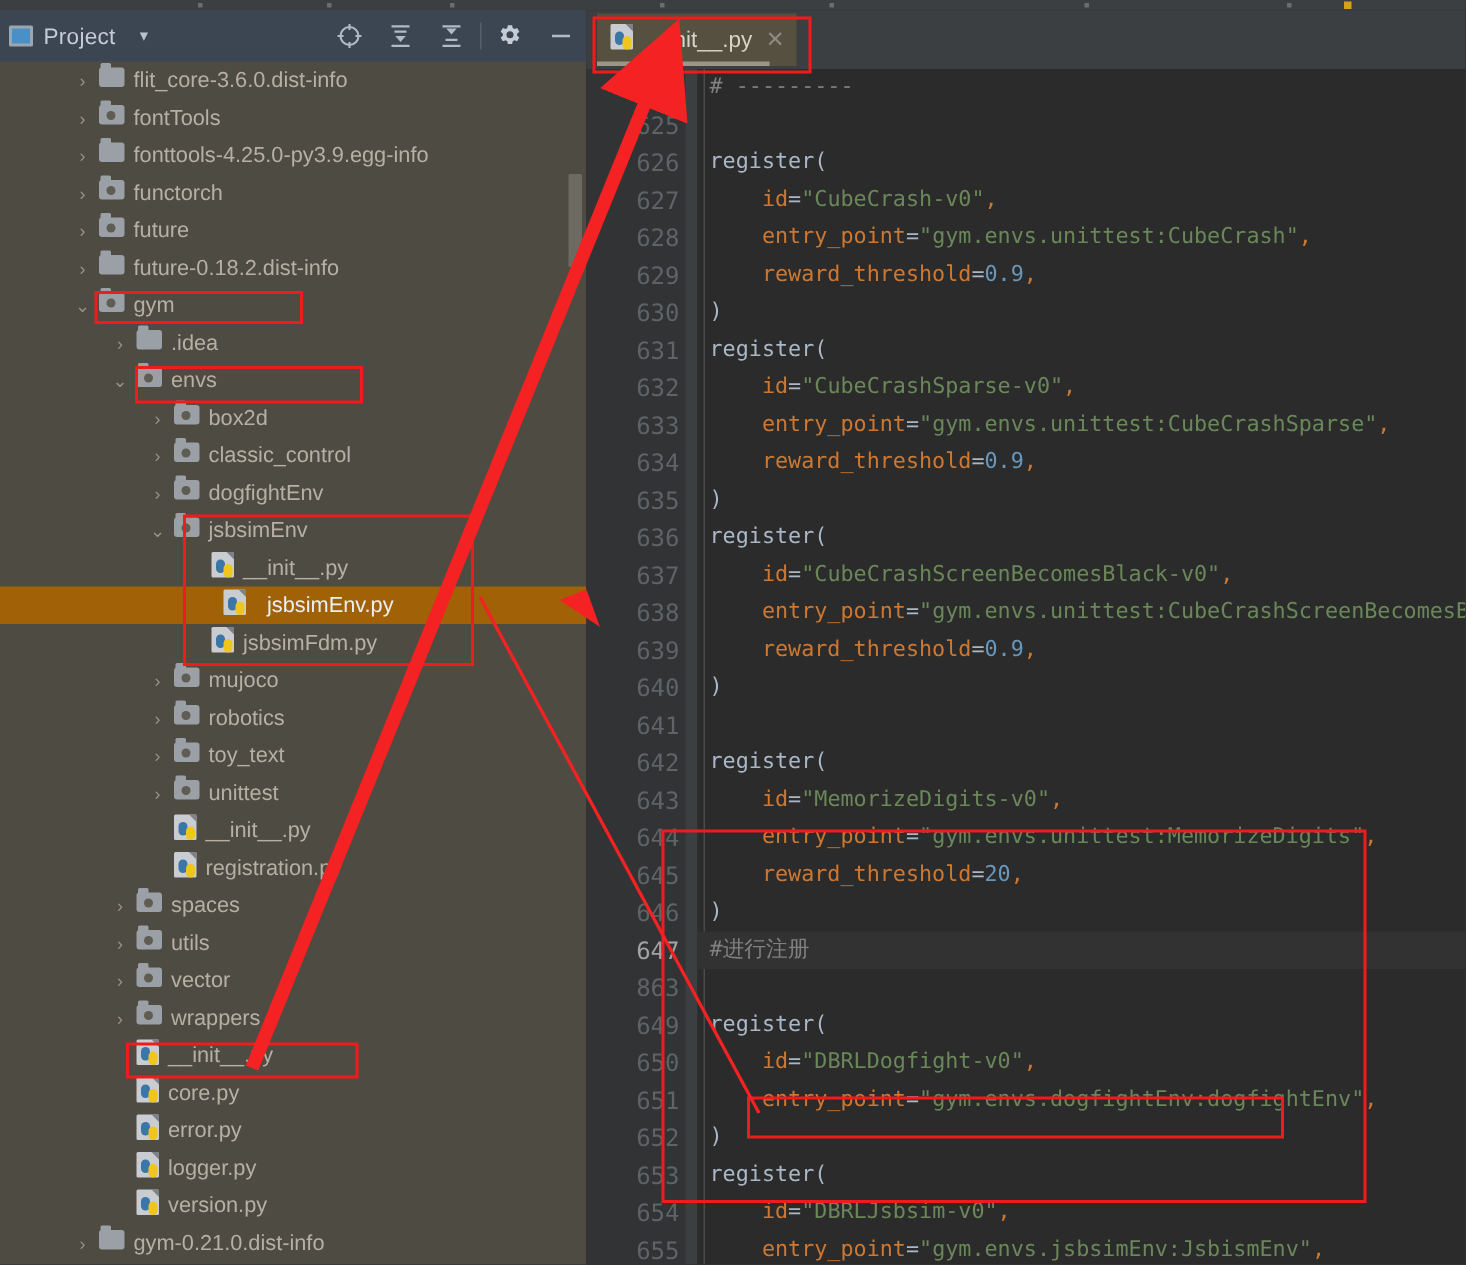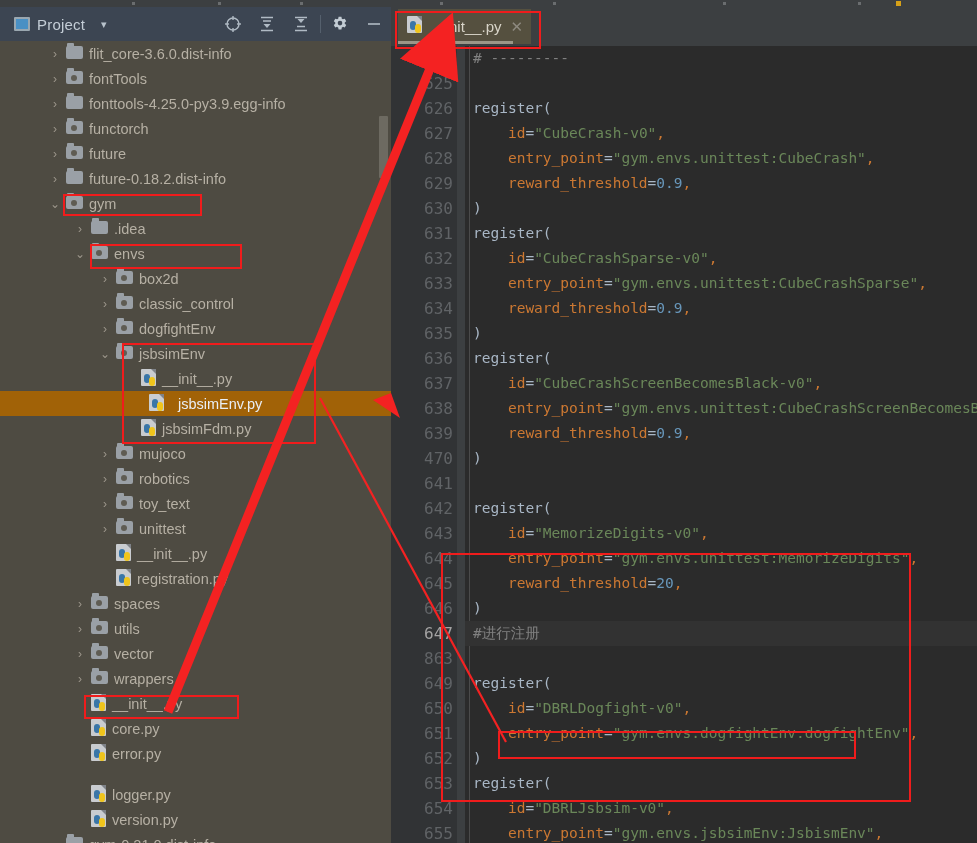--- a/index.html
+++ b/index.html
@@ -23,21 +23,21 @@
   .top-sliver .dot.amber { background: #d6a118; width: 5px; height: 5px; top: 1px; }
 
   
   .project-panel {
     position: absolute; left: 0; top: 7px; width: 391px; height: 836px;
     background: #4e4b42;
   }
   .project-header {
     position: absolute; left: 0; top: 0; width: 391px; height: 34px;
     background: #3c4552;
-    display: flex; align-items: center; padding-left: 8px;
+    display: flex; align-items: center;
   }
   .ph-icon {
     width: 16px; height: 14px; margin-left: 6px; margin-right: 7px;
     border: 2px solid #9aa7b0; background: #4a90c4;
     border-radius: 1px; flex: none;
   }
   .ph-title {
     color: #c4cdd6; font-size: 15px; letter-spacing: .2px;
   }
   .ph-caret {
@@ -415,21 +415,21 @@
           <span class="label">core.py</span>
         </div>
         <div class="row" style="padding-left: 73px;">
           <span class="arrow empty">&nbsp;</span>
           <span class="ico" style="padding-left: 4px;"><span class="pyfile"><span class="sn">
                 <span class="b b1"></span>
                 <span class="b b2"></span>
               </span></span></span>
           <span class="label">error.py</span>
         </div>
-        <div class="row" style="padding-left: 73px; margin-top: 16px;">
+        <div class="row" style="padding-left: 73px;">
           <span class="arrow empty">&nbsp;</span>
           <span class="ico" style="padding-left: 4px;"><span class="pyfile"><span class="sn">
                 <span class="b b1"></span>
                 <span class="b b2"></span>
               </span></span></span>
           <span class="label">logger.py</span>
         </div>
         <div class="row" style="padding-left: 73px;">
           <span class="arrow empty">&nbsp;</span>
           <span class="ico" style="padding-left: 4px;"><span class="pyfile"><span class="sn">
@@ -473,21 +473,21 @@
         <div class="gutter-line" style="top: 150px;">630</div>
         <div class="gutter-line" style="top: 175px;">631</div>
         <div class="gutter-line" style="top: 200px;">632</div>
         <div class="gutter-line" style="top: 225px;">633</div>
         <div class="gutter-line" style="top: 250px;">634</div>
         <div class="gutter-line" style="top: 275px;">635</div>
         <div class="gutter-line" style="top: 300px;">636</div>
         <div class="gutter-line" style="top: 325px;">637</div>
         <div class="gutter-line" style="top: 350px;">638</div>
         <div class="gutter-line" style="top: 375px;">639</div>
-        <div class="gutter-line" style="top: 400px;">470</div>
+        <div class="gutter-line" style="top: 400px;">640</div>
         <div class="gutter-line" style="top: 425px;">641</div>
         <div class="gutter-line" style="top: 450px;">642</div>
         <div class="gutter-line" style="top: 475px;">643</div>
         <div class="gutter-line" style="top: 500px;">644</div>
         <div class="gutter-line" style="top: 525px;">645</div>
         <div class="gutter-line" style="top: 550px;">646</div>
         <div class="gutter-line current" style="top: 575px;">647</div>
         <div class="gutter-line" style="top: 600px;">863</div>
         <div class="gutter-line" style="top: 625px;">649</div>
         <div class="gutter-line" style="top: 650px;">650</div>

